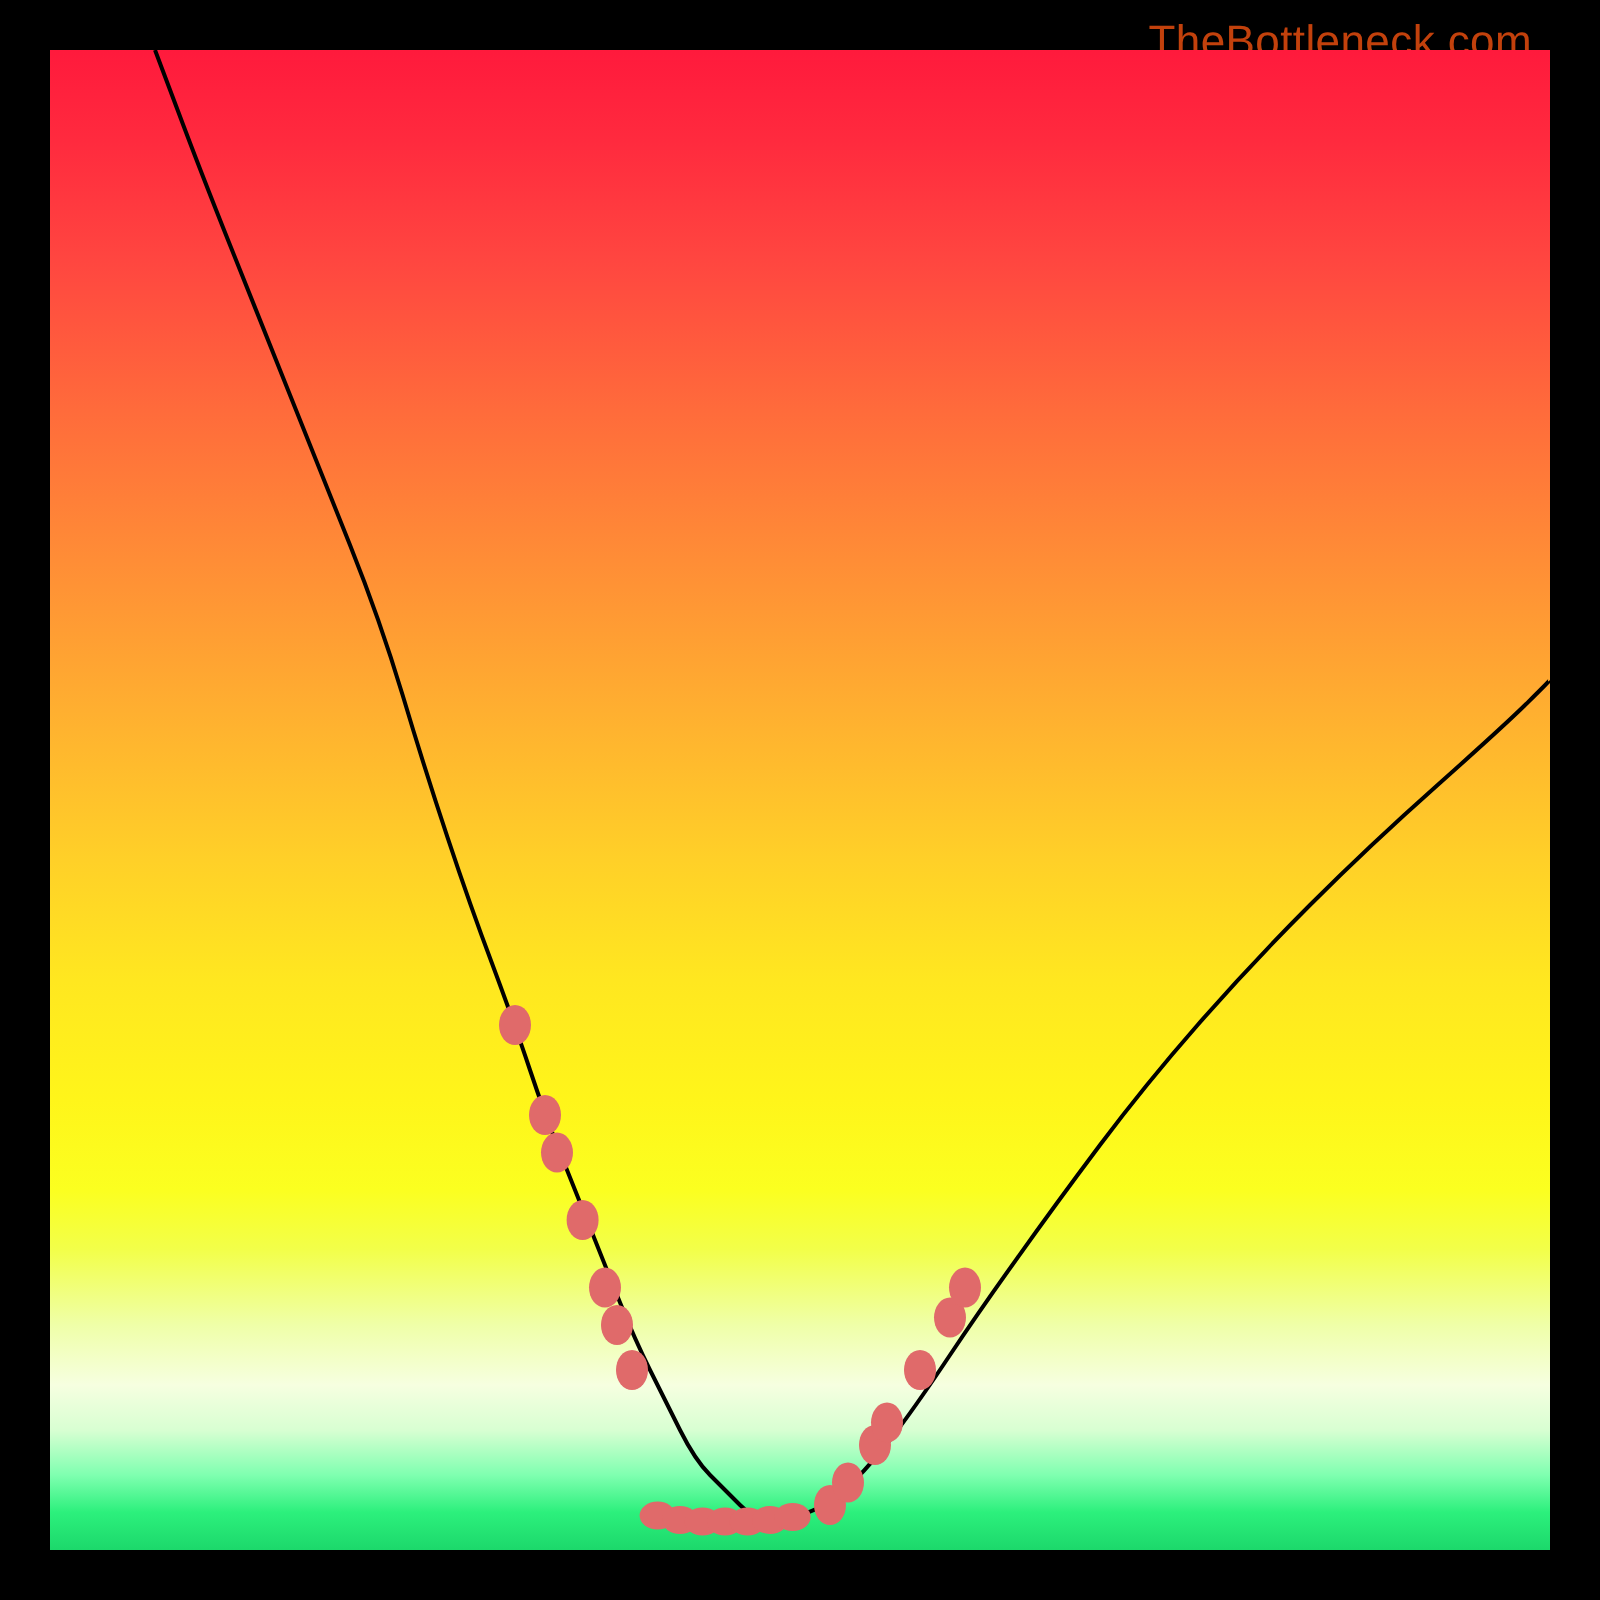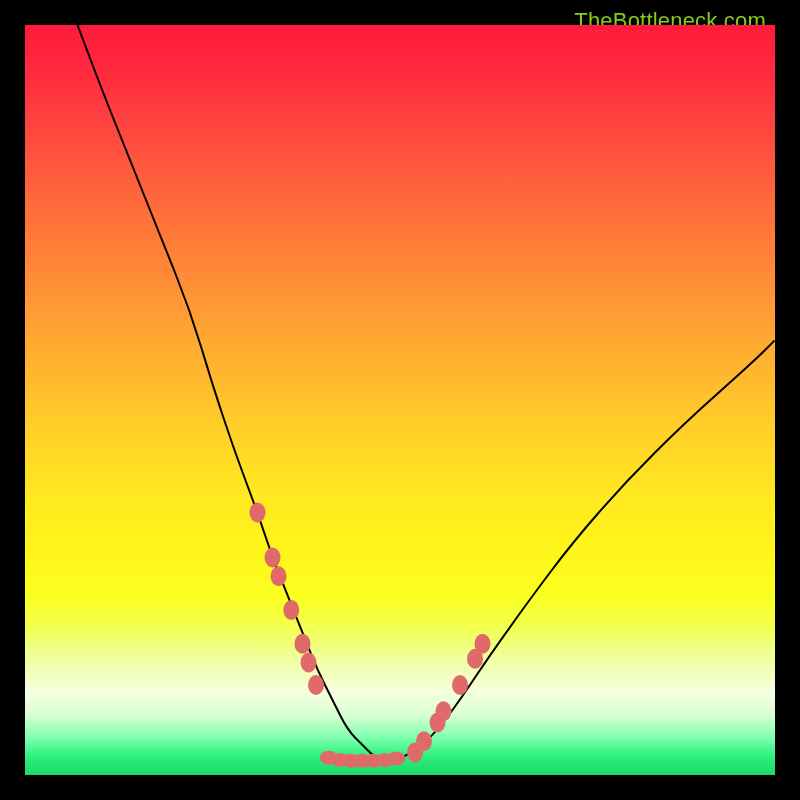--- a/index.html
+++ b/index.html
@@ -43,21 +43,21 @@
       #1cd86b 100%
     );
     overflow: hidden;
   }
   .watermark {
     position: absolute;
     top: 8px;
     right: 34px;
     font-size: 22px;
     font-weight: 500;
-    color: #84cc16;
+    color: #c2410c;
     letter-spacing: 0.2px;
     user-select: none;
     text-decoration: underline;
   }
   svg.curve {
     position: absolute;
     left: 0;
     top: 0;
     width: 750px;
     height: 750px;

